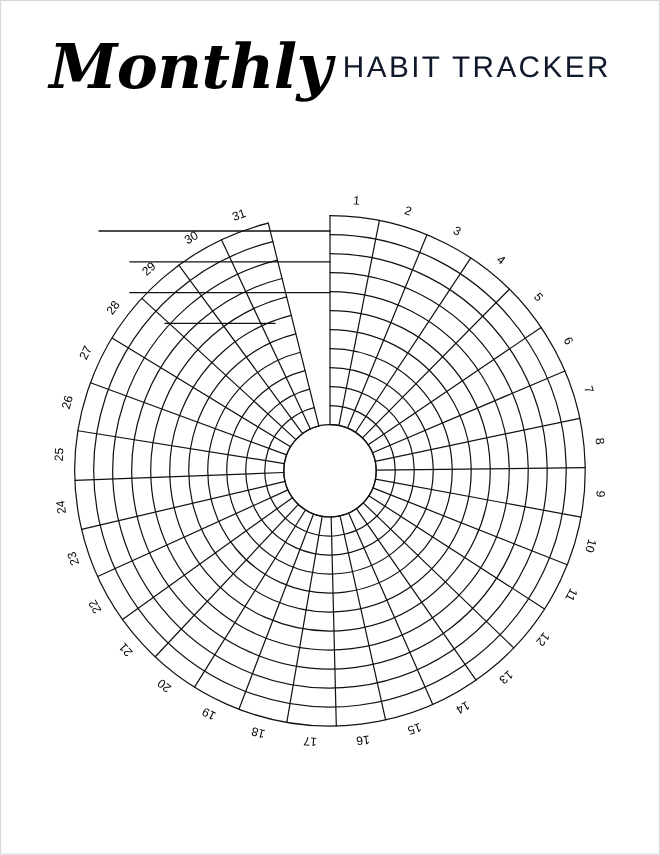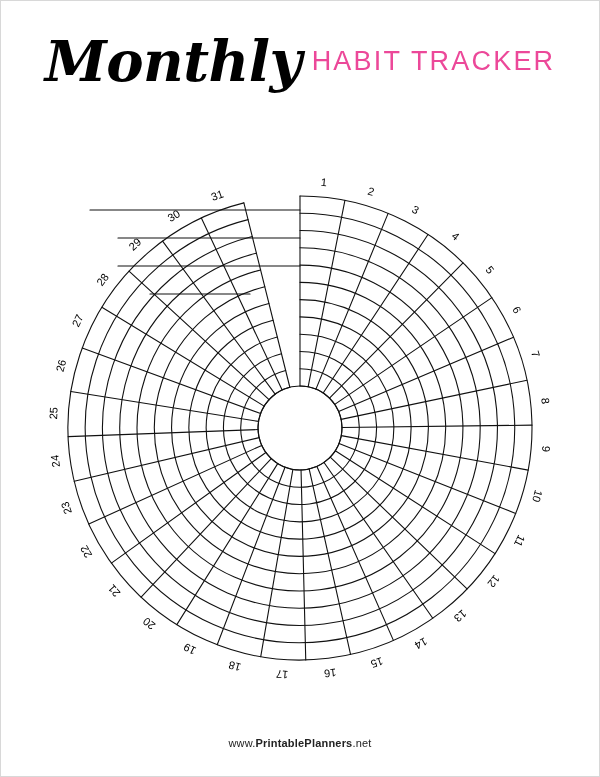--- a/index.html
+++ b/index.html
@@ -43,21 +43,21 @@
     font-size: 56px;
     letter-spacing: -0.5px;
     color: #000000;
     vertical-align: middle;
   }
   .title-caps {
     font-family: "Liberation Sans", sans-serif;
     font-weight: 400;
     font-size: 27px;
     letter-spacing: 2.2px;
-    color: #ec4899;
+    color: #0f172a;
     vertical-align: middle;
     margin-left: 10px;
   }
 
   
   .wheel-wrap {
     position: absolute;
     left: 0;
     top: 150px;
     width: 600px;
@@ -182,17 +182,14 @@
           <text x="61.96" y="215.94" class="day-label" text-anchor="middle" dominant-baseline="middle" transform="rotate(284.61 61.96 215.94)">26</text>
           <text x="78.47" y="171.03" class="day-label" text-anchor="middle" dominant-baseline="middle" transform="rotate(295.77 78.47 171.03)">27</text>
           <text x="103.37" y="130.17" class="day-label" text-anchor="middle" dominant-baseline="middle" transform="rotate(306.94 103.37 130.17)">28</text>
           <text x="135.70" y="94.91" class="day-label" text-anchor="middle" dominant-baseline="middle" transform="rotate(318.10 135.70 94.91)">29</text>
           <text x="174.25" y="66.57" class="day-label" text-anchor="middle" dominant-baseline="middle" transform="rotate(329.26 174.25 66.57)">30</text>
           <text x="217.56" y="46.23" class="day-label" text-anchor="middle" dominant-baseline="middle" transform="rotate(340.42 217.56 46.23)">31</text>
         </g>
     </svg>
   </div>
 
-  <div class="footer">
-    <span>www.</span><span class="bold">PrintablePlanners</span><span>.net</span>
-  </div>
 
 </div>
 
 </body></html>

